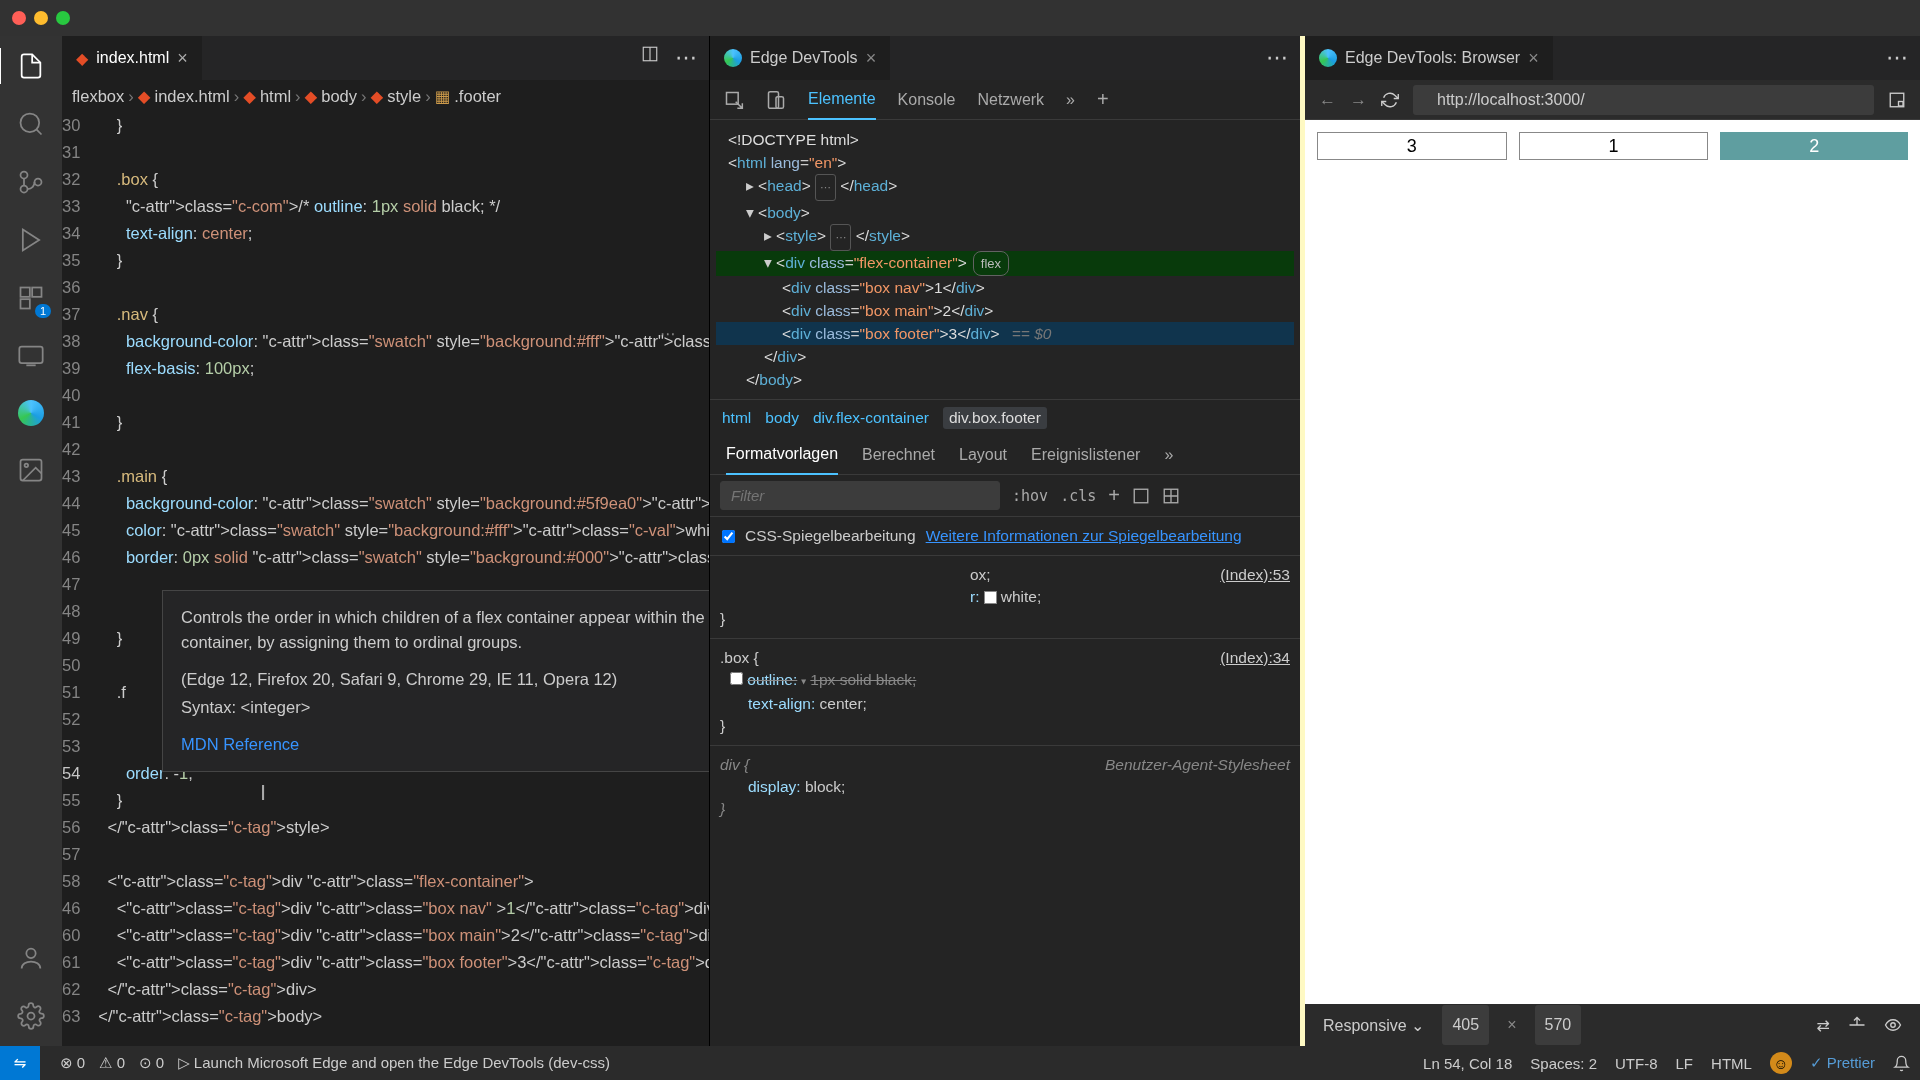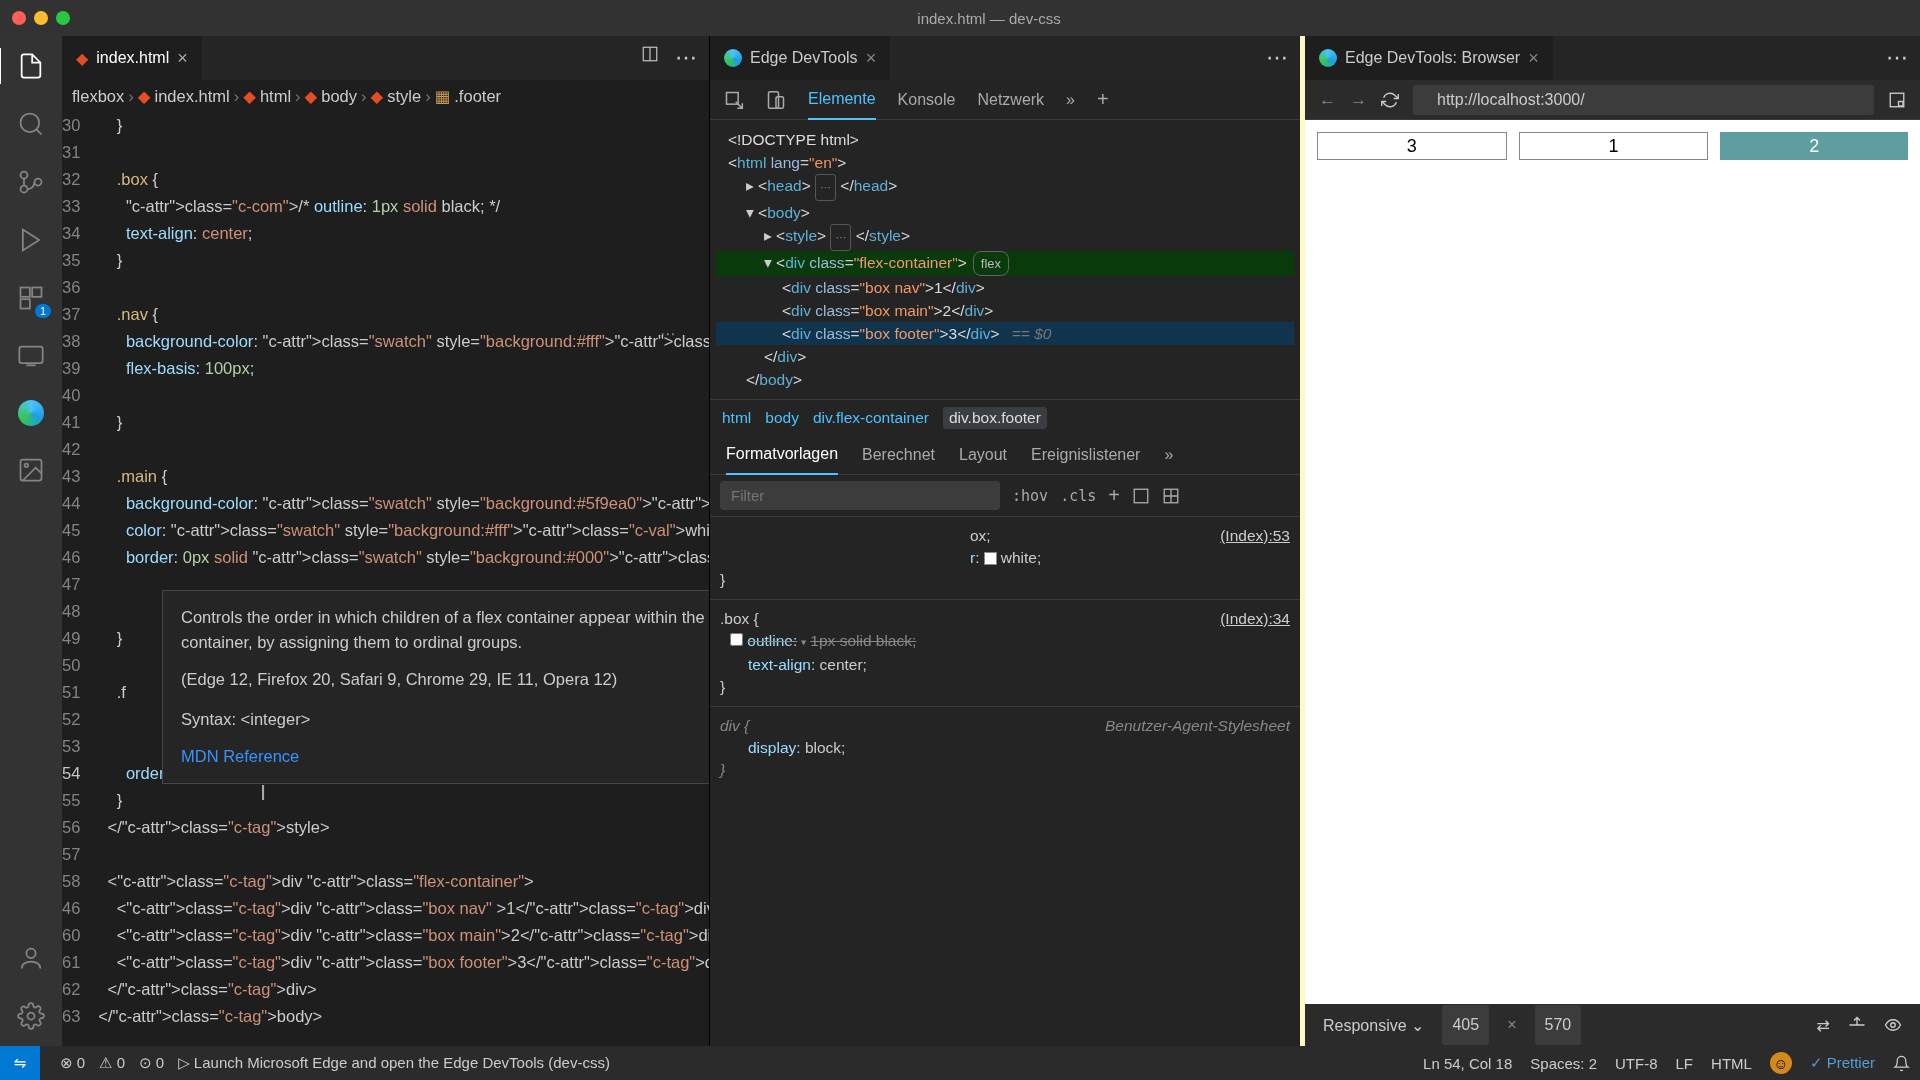--- a/index.html
+++ b/index.html
@@ -66,21 +66,21 @@
 
 .sel-crumb { height: 36px; border-top: 1px solid #3a3a3a; display: flex; align-items: center; gap: 14px; padding: 0 12px; font-size: 15.5px; }
 .sel-crumb span { color: #4cc2ff; }
 .sel-crumb span.last { color: #ddd; background: #3a3d41; padding: 2px 6px; border-radius: 3px; }
 
 .styles-tabs { height: 40px; border-bottom: 1px solid #3a3a3a; display: flex; align-items: center; gap: 24px; padding: 0 16px; font-size: 16px; }
 .styles-tabs .st { color: #aaa; }
 .styles-tabs .st.active { color: #fff; border-bottom: 2px solid #4cc2ff; padding-bottom: 10px; margin-bottom: -11px; }
 
 .filter-row { height: 42px; display: flex; align-items: center; gap: 12px; padding: 0 10px; border-bottom: 1px solid #3a3a3a; font-size: 15.5px; }
-.filter-input { flex: 0 0 auto; width: 280px; background: #3c3c3c; border: 1px solid #3c3c3c; border-radius: 3px; padding: 5px 10px; color: #aaa; font-size: 15px; }
+.filter-input { flex: 0 0 auto; width: 280px; background: #3c3c3c; border: 1px solid #3c3c3c; border-radius: 3px; padding: 5px 10px; color: #aaa; font-size: 15px; font-style: italic; }
 .pseudo { font-family: Menlo, monospace; color: #aaa; font-size: 15px; }
 
 .spiegel { display: flex; align-items: center; gap: 10px; padding: 10px 12px; font-size: 15.5px; border-bottom: 1px solid #3a3a3a; }
 .spiegel a { color: #3794ff; text-decoration: underline; }
 
 .rule-block { padding: 8px 10px; font-family: Menlo, Consolas, monospace; font-size: 15.5px; line-height: 22px; border-bottom: 1px solid #3a3a3a; position: relative; }
 .rule-src { position: absolute; right: 10px; top: 8px; color: #ccc; text-decoration: underline; font-family: -apple-system, sans-serif; }
 .rule-gray { color: #888; font-style: italic; }
 .strike { text-decoration: line-through; color: #888; }
 .rule-prop { color: #9cdcfe; }
@@ -111,21 +111,20 @@
 </style>
 </head>
 <body>
 
 <div class="mac-bar">
   <div class="mac-lights">
     <div class="mac-light" style="background:#ff5f57"></div>
     <div class="mac-light" style="background:#febc2e"></div>
     <div class="mac-light" style="background:#28c840"></div>
   </div>
-  <div class="mac-title">index.html — dev-css</div>
 </div>
 
 <div class="main-layout">
 
   <div class="activity-bar">
     <div class="ab-item active">
       <div class="indicator"></div>
       <svg width="28" height="28" viewBox="0 0 24 24" fill="none" stroke="currentColor" stroke-width="1.5">
           <path d="M13 2H6a2 2 0 0 0-2 2v16a2 2 0 0 0 2 2h12a2 2 0 0 0 2-2V9l-7-7z"></path>
           <path d="M13 2v7h7"></path>
@@ -259,21 +258,21 @@
           <div>46</div>
           <div>60</div>
           <div>61</div>
           <div>62</div>
           <div>63</div>
         </div>
       <div class="code-lines" id="code-lines"><div>    }</div><div>&nbsp;</div><div>    <span class="c-sel">.box</span> {</div><div>      <span <span="" class="&lt;span">"c-attr"</span>&gt;class=<span class="c-str">"c-com"</span>&gt;/* <span class="c-prop">outline</span>: <span class="c-num">1px</span> <span class="c-val">solid</span> black; */</div><div>      <span class="c-prop">text-align</span>: <span class="c-val">center</span>;</div><div>    }</div><div>&nbsp;</div><div>    <span class="c-sel">.nav</span> {</div><div>      <span class="c-prop">background-color</span>: <span <span="" class="&lt;span">"c-attr"</span>&gt;class=<span class="c-str">"swatch"</span> style=<span class="c-str">"background:#fff"</span>&gt;<span <span="" class="&lt;span">"c-attr"</span>&gt;class=&gt;white;</div><div>      <span class="c-prop">flex-basis</span>: <span class="c-num">100px</span>;</div><div>&nbsp;</div><div>    }</div><div>&nbsp;</div><div>    <span class="c-sel">.main</span> {</div><div>      <span class="c-prop">background-color</span>: <span <span="" class="&lt;span">"c-attr"</span>&gt;class=<span class="c-str">"swatch"</span> style=<span class="c-str">"background:#5f9ea0"</span>&gt;<span <span="" class="&lt;span">"c-attr"</span>&gt;class=&gt;cadetblue;</div><div>      <span class="c-prop">color</span>: <span <span="" class="&lt;span">"c-attr"</span>&gt;class=<span class="c-str">"swatch"</span> style=<span class="c-str">"background:#fff"</span>&gt;<span <span="" class="&lt;span">"c-attr"</span>&gt;class=<span class="c-str">"c-val"</span>&gt;white;</div><div>      <span class="c-prop">border</span>: <span class="c-num">0px</span> <span class="c-val">solid</span> <span <span="" class="&lt;span">"c-attr"</span>&gt;class=<span class="c-str">"swatch"</span> style=<span class="c-str">"background:#000"</span>&gt;<span <span="" class="&lt;span">"c-attr"</span>&gt;class=&gt;black;</div><div>&nbsp;</div><div>&nbsp;</div><div>    }</div><div>&nbsp;</div><div>    .f</div><div>&nbsp;</div><div>&nbsp;</div><div>      <span class="c-prop">order</span>: -<span class="c-num">1</span>;</div><div>    }</div><div>  &lt;/<span <span="" class="&lt;span">"c-attr"</span>&gt;class=<span class="c-str">"c-tag"</span>&gt;style&gt;</div><div>&nbsp;</div><div>  &lt;<span <span="" class="&lt;span">"c-attr"</span>&gt;class=<span class="c-str">"c-tag"</span>&gt;div <span class="&lt;span">"c-attr"</span>&gt;class=<span class="c-str">"flex-container"</span>&gt;</div><div>    &lt;<span <span="" class="&lt;span">"c-attr"</span>&gt;class=<span class="c-str">"c-tag"</span>&gt;div <span class="&lt;span">"c-attr"</span>&gt;class=<span class="c-str">"box nav"</span> &gt;<span class="c-num">1</span>&lt;/<span <span="" class="&lt;span">"c-attr"</span>&gt;class=<span class="c-str">"c-tag"</span>&gt;div&gt;</div><div>    &lt;<span <span="" class="&lt;span">"c-attr"</span>&gt;class=<span class="c-str">"c-tag"</span>&gt;div <span class="&lt;span">"c-attr"</span>&gt;class=<span class="c-str">"box main"</span>&gt;2&lt;/<span <span="" class="&lt;span">"c-attr"</span>&gt;class=<span class="c-str">"c-tag"</span>&gt;div&gt;</div><div>    &lt;<span <span="" class="&lt;span">"c-attr"</span>&gt;class=<span class="c-str">"c-tag"</span>&gt;div <span class="&lt;span">"c-attr"</span>&gt;class=<span class="c-str">"box footer"</span>&gt;3&lt;/<span <span="" class="&lt;span">"c-attr"</span>&gt;class=<span class="c-str">"c-tag"</span>&gt;div&gt;</div><div>  &lt;/<span <span="" class="&lt;span">"c-attr"</span>&gt;class=<span class="c-str">"c-tag"</span>&gt;div&gt;</div><div>&lt;/<span <span="" class="&lt;span">"c-attr"</span>&gt;class=<span class="c-str">"c-tag"</span>&gt;body&gt;</div></div>
       <div class="hover-pop">
         <div>Controls the order in which children of a flex container appear within the flex container, by assigning them to ordinal groups.</div>
         <div style="margin-top:12px">(Edge 12, Firefox 20, Safari 9, Chrome 29, IE 11, Opera 12)</div>
-        <div style="margin-top:16px">Syntax: &lt;integer&gt;</div>
+        <div style="margin-top:4px">Syntax: &lt;integer&gt;</div>
         <a class="mdn">MDN Reference</a>
       </div>
       <div class="cursor-ibeam">I</div>
     </div>
   </div>
 
   <div class="devtools-group">
     <div class="dt-tab-bar">
       <div class="dt-tab">
         <span class="edge-ico"></span>
@@ -339,20 +338,25 @@
             <rect x="3" y="3" width="18" height="18"></rect>
           </svg>
         </span>
       <span>
           <svg width="18" height="18" viewBox="0 0 24 24" fill="none" stroke="#aaa" stroke-width="1.8">
             <rect x="3" y="3" width="18" height="18"></rect>
             <path d="M3 12h18M12 3v18"></path>
           </svg>
         </span>
     </div>
+    <div class="spiegel">
+      <input type="checkbox" checked="" style="">
+      <span>CSS-Spiegelbearbeitung</span>
+      <a>Weitere Informationen zur Spiegelbearbeitung</a>
+    </div>
     <div class="rule-block">
       <span class="rule-src">(Index):53</span>
       <div style="padding-left:250px"><span class="rule-val">ox;</span></div>
       <div style="padding-left:250px"><span class="rule-prop">r:</span> <span class="swatch" style="background:#fff"></span><span class="rule-val">white;</span></div>
       <div>}</div>
     </div>
     <div class="rule-block">
       <span class="rule-src">(Index):34</span>
       <div><span>.box {</span></div>
       <div style="padding-left:10px"><input type="checkbox" style=""> <span class="strike"><span class="rule-prop">outline:</span><span class="tri">▸</span><span>1px solid  black;</span></span></div>

